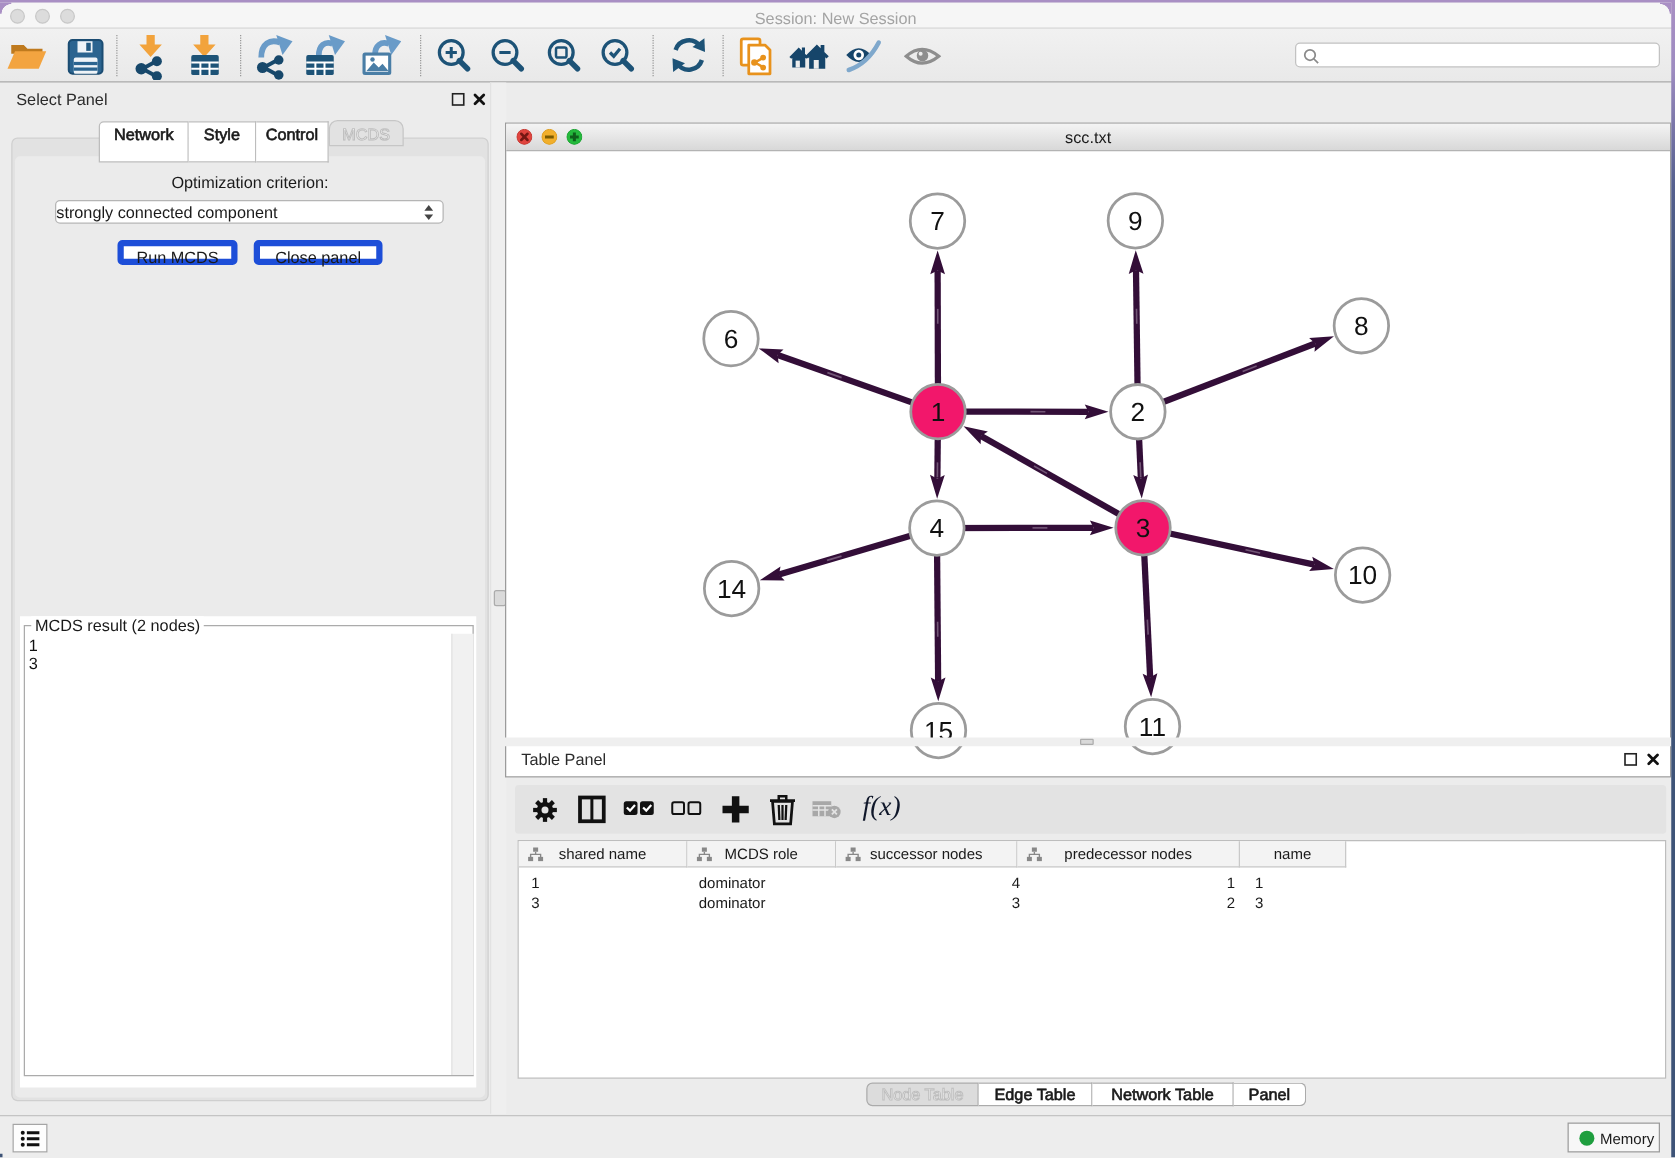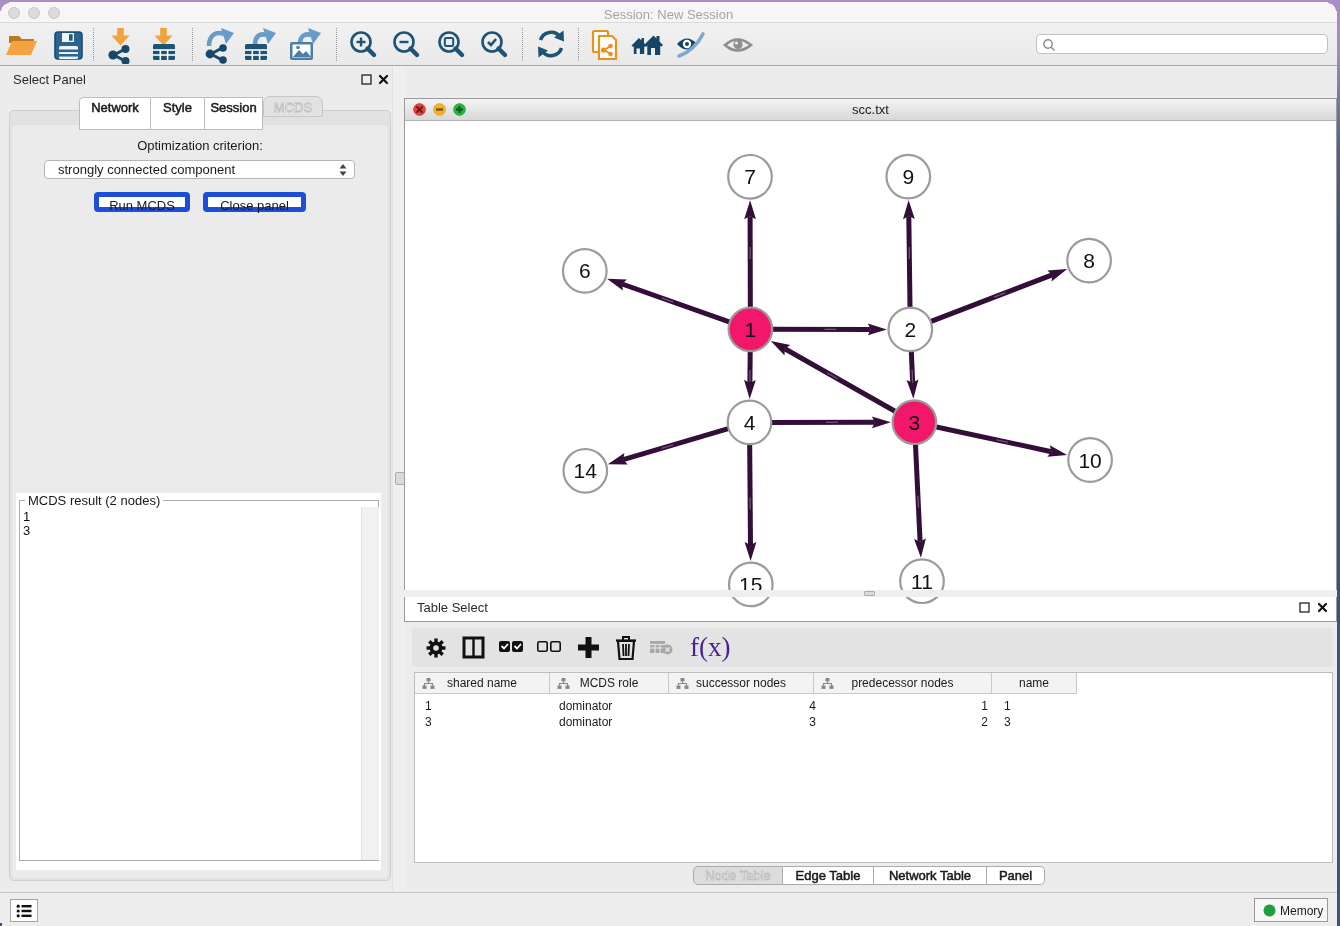--- a/index.html
+++ b/index.html
@@ -10,21 +10,21 @@
 #title-text{width:100%;text-align:center;top:5px;font-size:13px;color:#A4A4A4;}
 #toolbar{left:0;top:22px;width:1340px;height:44px;background:linear-gradient(#F1F1F1,#E9E9E9);border-top:1px solid #DADADA;border-bottom:1px solid #A9A9A9;box-sizing:border-box;}
 .sep{position:absolute;top:5px;height:33px;width:0;border-left:1px dotted #999;}
 .ticon{position:absolute;top:5px;}
 #searchbox{left:1036px;top:11px;width:292px;height:20px;background:#fff;border:1px solid #C2C2C2;border-radius:4px;box-sizing:border-box;}
 #cp-title{left:13px;top:72px;font-size:13px;color:#2b2b2b;}
 .tab{position:absolute;top:0;height:33px;background:#fff;border:1px solid #BDBDBD;box-sizing:border-box;text-align:center;font-size:13px;color:#1a1a1a;-webkit-text-stroke:0.5px #1a1a1a;line-height:19px;}
 #tabpanel{left:9px;top:110px;width:382px;height:771px;background:#E2E2E2;border:1px solid #CFCFCF;border-radius:5px;box-sizing:border-box;}
 #tabpanel-in{position:absolute;left:2px;top:14px;width:376px;height:753px;background:#EBEBEB;border-radius:4px;}
 #optlabel{left:0;top:138px;width:400px;text-align:center;font-size:13px;color:#1a1a1a;}
-#combo{left:44px;top:160px;width:311px;height:19px;background:#fff;border:1px solid #B5B5B5;border-radius:4px;box-sizing:border-box;font-size:13px;color:#1a1a1a;line-height:17px;padding-left:13px;}
+#combo{left:44px;top:160px;width:311px;height:19px;background:#fff;border:1px solid #B5B5B5;border-radius:4px;box-sizing:border-box;font-size:13px;color:#1a1a1a;line-height:17px;}
 .btn{position:absolute;height:20px;background:#fff;border:5px solid #1d4ed8;border-radius:4px;box-sizing:border-box;font-size:13px;color:#1a1a1a;text-align:center;line-height:18px;}
 #resultbox{left:16px;top:493px;width:365px;height:377px;background:#fff;}
 #groupbox{position:absolute;left:3px;top:7px;width:358px;height:359px;border:1px solid #ABABAB;}
 #grouptitle{position:absolute;left:5px;top:-8px;background:#fff;padding:0 3px;font-size:13px;color:#1a1a1a;}
 #resscroll{position:absolute;left:345px;top:14px;width:18px;height:353px;background:#F1F1F1;border-left:1px solid #E2E2E2;box-sizing:border-box;}
 #vdivider{left:392px;top:66px;width:12px;height:825px;background:#EFEFEF;border-left:1px solid #E2E2E2;}
 #vhandle{left:395px;top:472px;width:8px;height:11px;background:#DADADA;border:1px solid #ACACAC;border-radius:2px;}
 #netwin{left:404px;top:66px;width:933px;height:524px;border:1px solid #9B9B9B;box-sizing:border-box;background:#fff;margin-top:32px;}
 #nettitle{position:absolute;left:0;top:0;width:100%;height:21px;background:linear-gradient(#F4F4F4,#D8D8D8);border-bottom:1px solid #B3B3B3;}
 #netname{position:absolute;width:100%;text-align:center;top:3px;font-size:13px;color:#1a1a1a;}
@@ -191,21 +191,21 @@
  <g stroke="#111" stroke-width="2.2" stroke-linecap="round">
       <line x1="2" y1="2" x2="9" y2="9"></line>
       <line x1="9" y1="2" x2="2" y2="9"></line>
     </g>
 </svg>
 <div class="abs" id="tabpanel">
     <div id="tabpanel-in"></div>
   </div>
 <div class="abs tab" style="left:79px;top:97px;width:72px;border-radius:4px 0 0 0;">Network</div>
 <div class="abs tab" style="left:151px;top:97px;width:54px;border-left:none;">Style</div>
-<div class="abs tab" style="left:205px;top:97px;width:58px;border-left:none;">Session</div>
+<div class="abs tab" style="left:205px;top:97px;width:58px;border-left:none;">Control</div>
 <div class="abs tab" style="left:263px;top:96px;width:60px;height:21px;background:#E2E2E2;border:1px solid #C6C6C6;border-radius:7px 7px 0 0;color:#FFFFFF;-webkit-text-stroke:0.8px #BDBDBD;text-shadow:none;line-height:21px;">MCDS</div>
 <div class="abs" id="optlabel">Optimization criterion:</div>
 <div class="abs" id="combo">strongly connected component
  <svg style="position:absolute;right:6px;top:2px;" width="10" height="14" viewBox="0 0 10 14">
   <path d="M5 1 L8.5 5.5 H1.5z" fill="#444"></path>
       <path d="M5 13 L1.5 8.5 H8.5z" fill="#444"></path>
  </svg>
 </div>
 <div class="abs btn" style="left:94px;top:192px;width:96px;">Run MCDS</div>
 <div class="abs btn" style="left:203px;top:192px;width:103px;">Close panel</div>
@@ -310,21 +310,21 @@
 <text x="685.1" y="347.5">10</text>
 <text x="517.0" y="468.7">11</text>
 <text x="180.3" y="358.3">14</text>
 <text x="345.8" y="471.9">15</text>
 </g>
 
  </svg>
 </div>
 <div class="abs" id="hdivider"></div>
 <div class="abs" id="hhandle"></div>
-<div class="abs" id="tp-title">Table Select</div>
+<div class="abs" id="tp-title">Table Panel</div>
 <svg class="abs wbtn" style="left:1299px;top:602px;" width="11" height="11" viewBox="0 0 11 11">
  <rect x="1" y="1" width="9" height="9" fill="none" stroke="#222" stroke-width="1.3"></rect>
 </svg>
 <svg class="abs wbtn" style="left:1317px;top:602px;" width="11" height="11" viewBox="0 0 11 11">
  <g stroke="#111" stroke-width="2.2" stroke-linecap="round">
       <line x1="2" y1="2" x2="9" y2="9"></line>
       <line x1="9" y1="2" x2="2" y2="9"></line>
     </g>
 </svg>
 <div class="abs" id="tp-toolbar">
@@ -374,21 +374,21 @@
         <line x1="1" y1="8" x2="16" y2="8"></line>
         <line x1="6" y1="4.5" x2="6" y2="13"></line>
         <line x1="11" y1="4.5" x2="11" y2="13"></line>
       </g>
   <circle cx="18.5" cy="9.5" r="5" fill="#A8A8A8"></circle>
   <g stroke="#E3E3E3" stroke-width="1.4">
         <line x1="16.5" y1="7.5" x2="20.5" y2="11.5"></line>
         <line x1="20.5" y1="7.5" x2="16.5" y2="11.5"></line>
       </g>
  </svg>
- <div style="position:absolute;left:278px;top:4px;font-family:'Liberation Serif',serif;font-size:27px;color:#4c1d95;">f(x)</div>
+ <div style="position:absolute;left:278px;top:4px;font-family:'Liberation Serif',serif;font-style:italic;font-size:22px;color:#0f172a;">f(x)</div>
 </div>
 <div class="abs" id="tp-table">
  <div class="hcell" style="left:0;width:135px;">
       <span>shared name</span>
   <svg class="hicon" width="13" height="13" viewBox="0 0 13 13">
         <g fill="#888">
           <rect x="4.5" y="1" width="4" height="3.4"></rect>
           <rect x="0.5" y="8.5" width="4" height="3.4"></rect>
           <rect x="8.5" y="8.5" width="4" height="3.4"></rect>
         </g>

